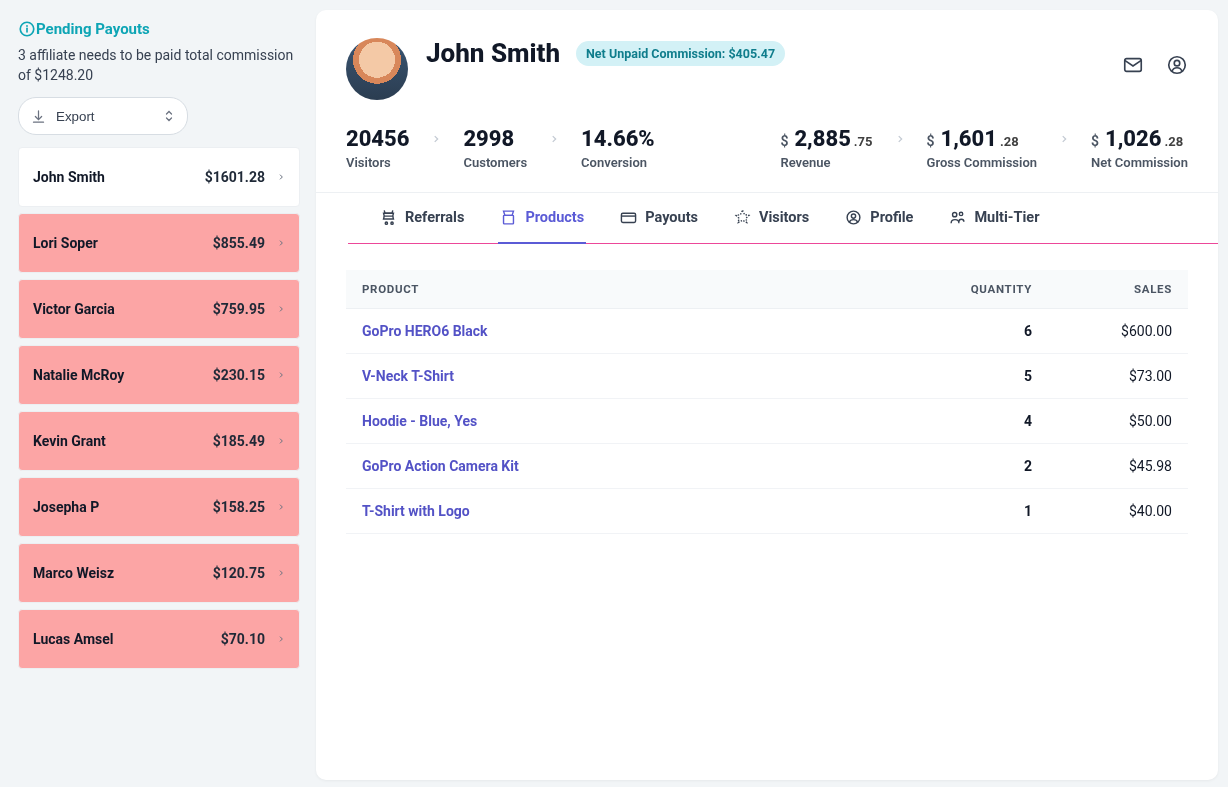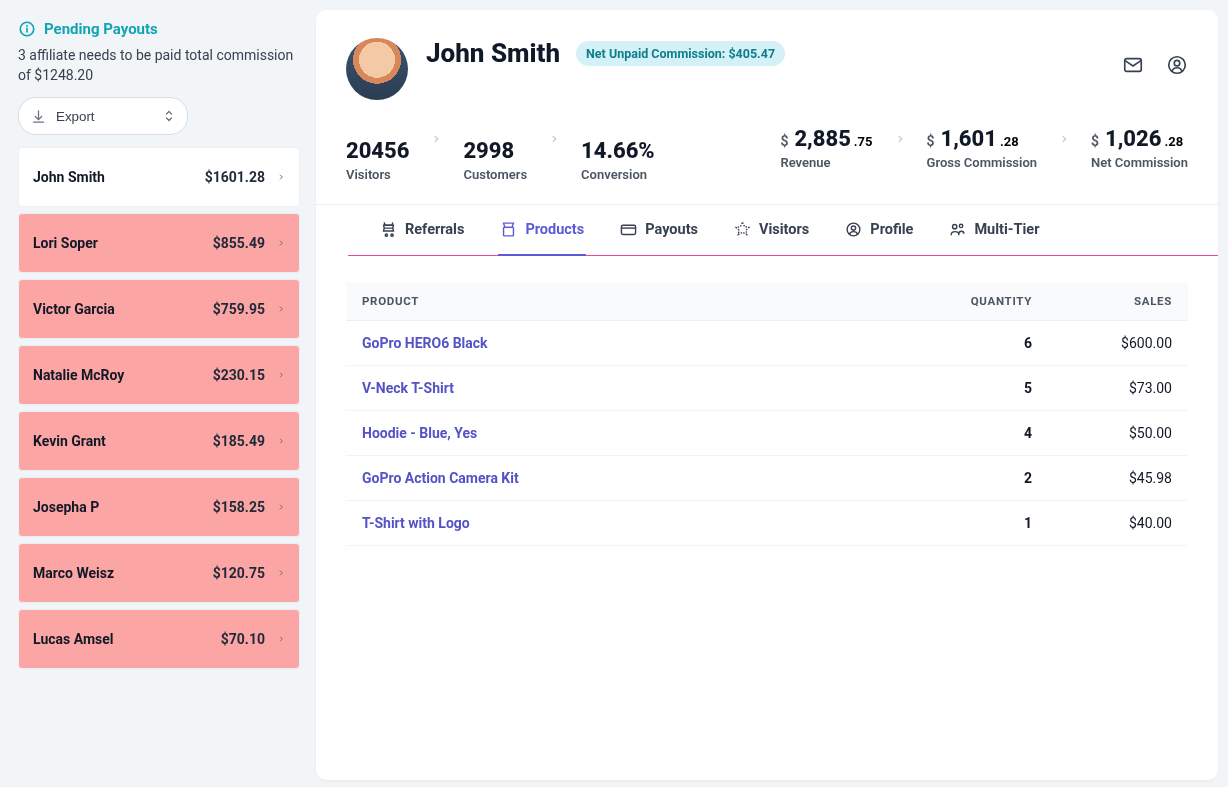--- a/index.html
+++ b/index.html
@@ -18,21 +18,21 @@
     width: 310px;
     padding: 12px 10px 12px 18px;
     background: #f2f5f7;
     display: flex;
     flex-direction: column;
     gap: 12px;
   }
   .pending-title {
     display: flex;
     align-items: center;
-    gap: 8px;
+    gap: 0;
     color: #0ea5b5;
     font-weight: 700;
     font-size: 15px;
     margin-top: 8px;
   }
   .pending-desc {
     color: #374151;
     font-size: 14px;
     line-height: 1.4;
     margin-top: -4px;
@@ -101,28 +101,28 @@
   .hdr-icons { display:flex; gap:22px; align-items: center; margin-top:16px; color:#374151; }
   .icon-btn { cursor:pointer; }
 
   
   .stats {
     display:flex; align-items:flex-start;
     padding: 8px 30px 22px 30px;
     border-bottom:1px solid #edf0f3;
   }
   .stat { display:flex; flex-direction:column; }
-  .stat .val { font-size:22px; font-weight:800; color:#111827;margin-top:12px; }
+  .stat .val { font-size:22px; font-weight:800; color:#111827; }
   .stat .lbl { font-size:13px; color:#4b5563; margin-top:4px; font-weight:600; }
   .arrow-sep { color:#c3cad3; margin: 6px 22px 0 22px; font-size:16px; }
   .spacer { flex:1; }
   .money { display:flex; align-items:baseline; gap:2px; position:relative;}
   .money .cur { font-size:14px; color:#4b5563; font-weight:600; margin-right:4px;}
   .money .big { font-size:22px; font-weight:800; color:#111827;}
-  .money .cents { font-size:13px; color:#000000; font-weight:700; margin-left:1px;}
+  .money .cents { font-size:13px; color:#404040; font-weight:700; margin-left:1px;}
   .money-stat { display:flex; flex-direction:column; }
   .money-stat .lbl { font-size:13px; color:#4b5563; margin-top:4px; font-weight:600; }
 
   
   .tabs { display:flex; gap:32px; padding: 0 30px; border-bottom:1px solid #ec4899;margin-left:32px; }
   .tab {
     display:flex; align-items:center; gap:8px;
     padding: 16px 2px; font-weight:700; color:#374151; cursor:pointer;
     border-bottom: 2px solid transparent; margin-bottom:-1px;
     font-size:14.5px;

